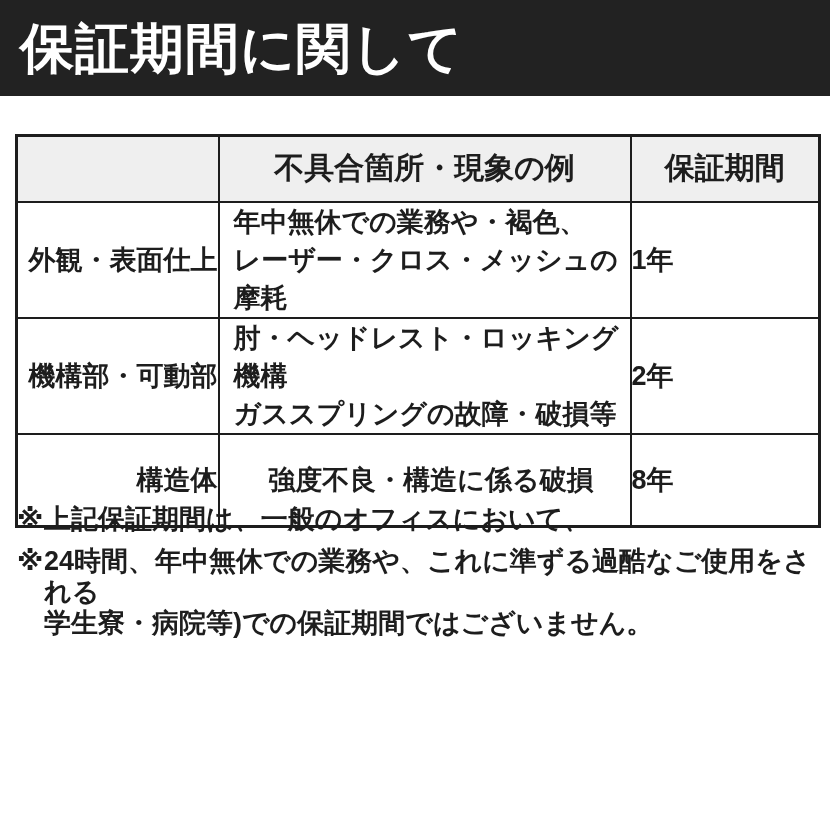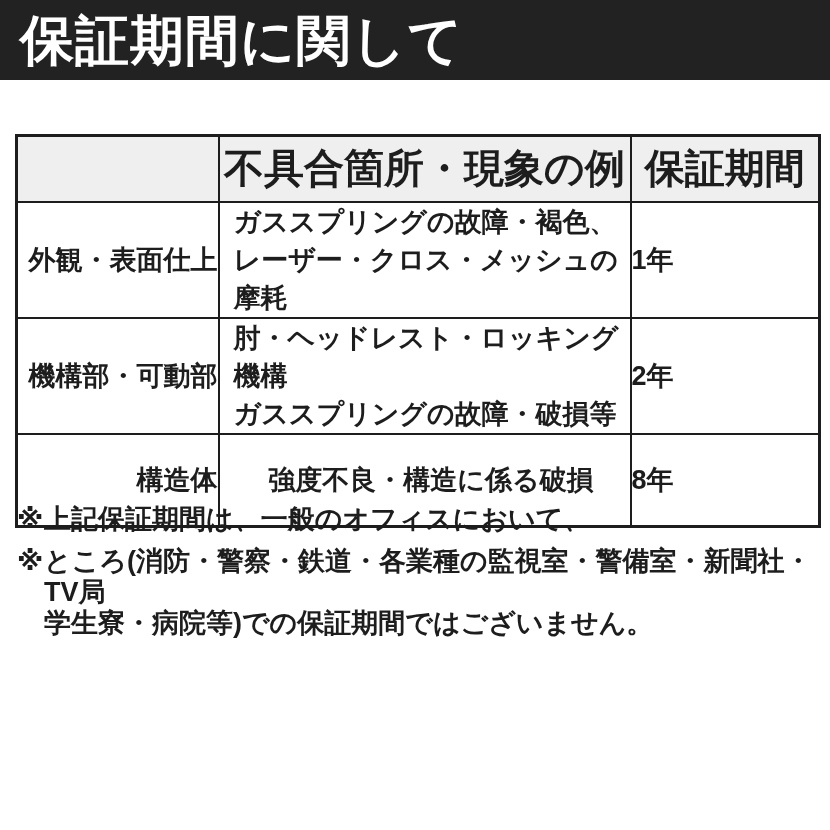--- a/index.html
+++ b/index.html
@@ -15,21 +15,21 @@
     font-family: "Liberation Sans", "DejaVu Sans", sans-serif;
     font-weight: bold;
     color: #1d1d1d;
   }
 
   
   .page-header {
     position: absolute;
     top: 0; left: 0;
     width: 830px;
-    height: 80px;
+    height: 96px;
     background: #222222;
     display: flex;
     align-items: center;
     box-sizing: border-box;
     padding-left: 20px;
   }
   .page-title {
     margin: 0;
     color: #ffffff;
     font-size: 54px;
@@ -51,21 +51,21 @@
   .warranty-table th,
   .warranty-table td {
     border: 2px solid #1d1d1d;
     vertical-align: middle;
     box-sizing: border-box;
     padding: 0;
   }
   .warranty-table thead th {
     height: 66px;
     background: #efefef;
-    font-size: 40px;
+    font-size: 30px;
     font-weight: bold;
     text-align: center;
   }
   .warranty-table tbody td {
     height: 93px;
     background: #ffffff;
     font-size: 27px;
     font-weight: bold;
   }
   td.cell-category { text-align: right; }
@@ -120,21 +120,21 @@
     <tr>
       <th></th>
       <th>不具合箇所・現象の例</th>
       <th>保証期間</th>
     </tr>
   </thead>
   <tbody>
     <tr>
       <td class="cell-category">外観・表面仕上</td>
       <td class="cell-examples">
-        <div>ガススプリングの故障・褐色、</div>
+        <div>年中無休での業務や・褐色、</div>
         <div>レーザー・クロス・メッシュの摩耗</div>
       </td>
       <td class="cell-period">1年</td>
     </tr>
     <tr>
       <td class="cell-category">機構部・可動部</td>
       <td class="cell-examples">
         <div>肘・ヘッドレスト・ロッキング機構</div>
         <div>ガススプリングの故障・破損等</div>
       </td>
@@ -155,18 +155,18 @@
   <div class="note">
     <span class="note-marker">※</span>
     <div class="note-lines">
       <div>上記保証期間は、一般のオフィスにおいて、</div>
     </div>
   </div>
 
   <div class="note">
     <span class="note-marker">※</span>
     <div class="note-lines">
-      <div>ところ(消防・警察・鉄道・各業種の監視室・警備室・新聞社・TV局</div>
+      <div>24時間、年中無休での業務や、これに準ずる過酷なご使用をされる</div>
       <div>学生寮・病院等)での保証期間ではございません。</div>
     </div>
   </div>
 
 </section>
 
 </body></html>

